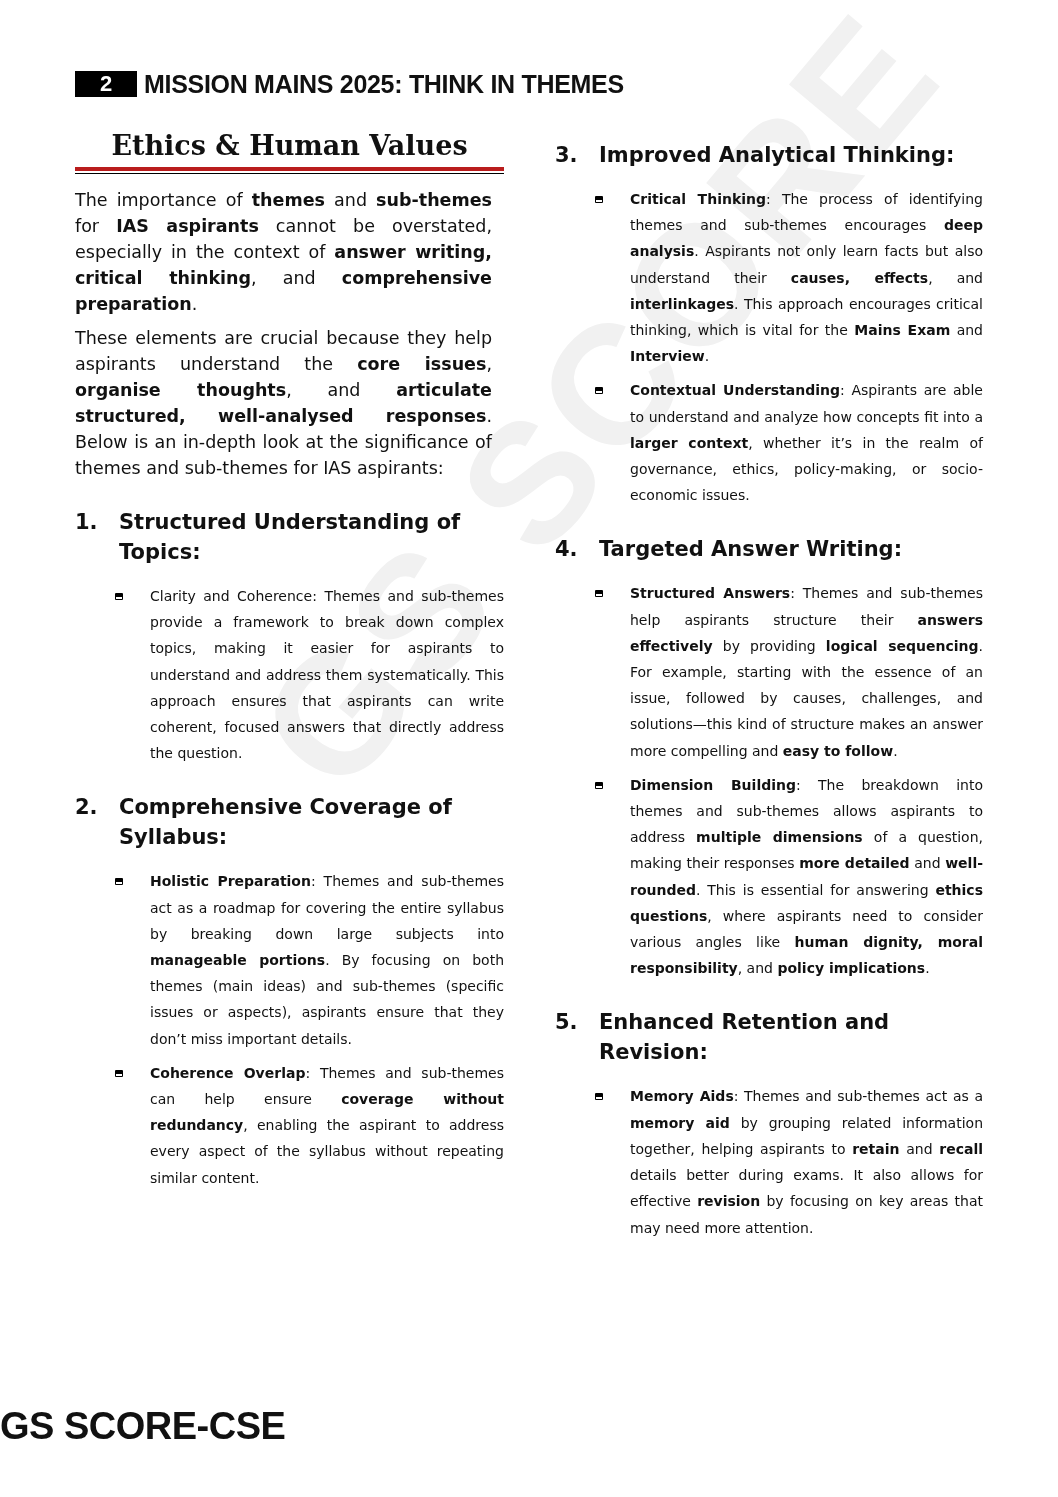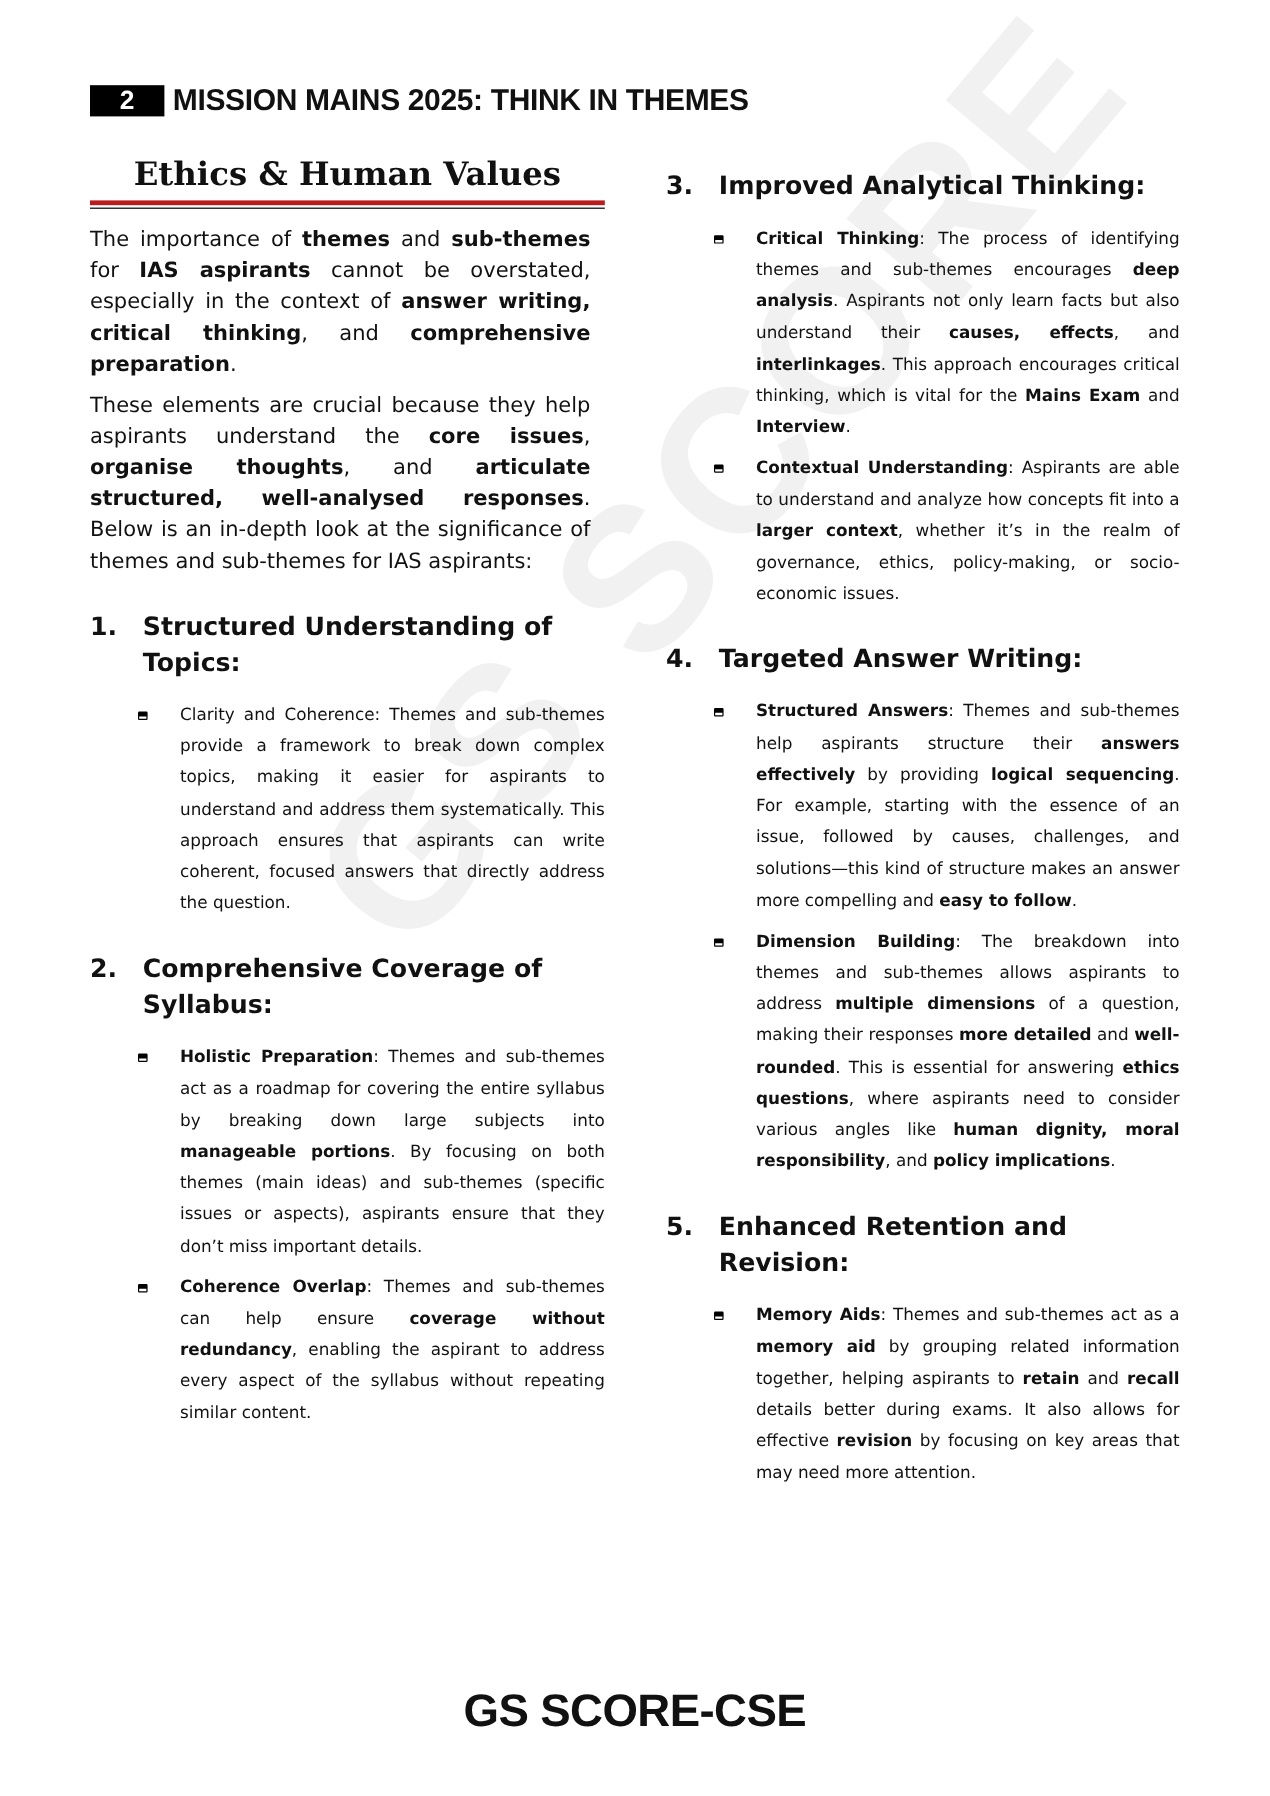--- a/index.html
+++ b/index.html
@@ -14,21 +14,21 @@
   .section-title{font-family:"DejaVu Serif","Liberation Serif",serif;font-weight:bold;font-size:27px;text-align:center;padding-bottom:6px;border-bottom:4px solid #b91c1c;position:relative;margin-bottom:16px;}
   .section-title:after{content:"";position:absolute;left:0;right:0;bottom:-7px;border-bottom:1px solid #000;}
   p.body{font-size:17.5px;line-height:26px;margin:0 12px 8px 0;text-align:justify;}
   b{font-weight:bold;}
   .h2{display:flex;font-weight:bold;font-size:21px;line-height:30px;margin:26px 0 16px 0;}
   .h2 .num{width:44px;flex:none;}
   .right .h2:first-child{margin-top:0;}
   ul.bl{list-style:none;margin:0;padding:0;}
   ul.bl li{position:relative;padding-left:75px;font-size:14px;line-height:26.2px;text-align:justify;margin-bottom:8px;}
   .bullet{position:absolute;left:40px;top:10px;width:8px;height:7px;border:1.5px solid #000;border-top-width:4px;box-sizing:border-box;border-radius:1px;}
-  .footer{position:absolute;left:0;width:1058px;top:1405px;text-align:center;font-family:"Liberation Sans",sans-serif;font-weight:bold;font-size:38px;letter-spacing:-0.5px;z-index:1;}
+  .footer{position:absolute;left:0;width:1058px;top:1405px;font-family:"Liberation Sans",sans-serif;font-weight:bold;font-size:38px;letter-spacing:-0.5px;z-index:1;}
 </style>
 </head>
 <body>
 
 <div class="watermark">GS SCORE</div>
 
 <div class="header">
   <div class="pagenum">2</div>
   <div class="htitle">MISSION MAINS 2025: THINK IN THEMES</div>
 </div>

